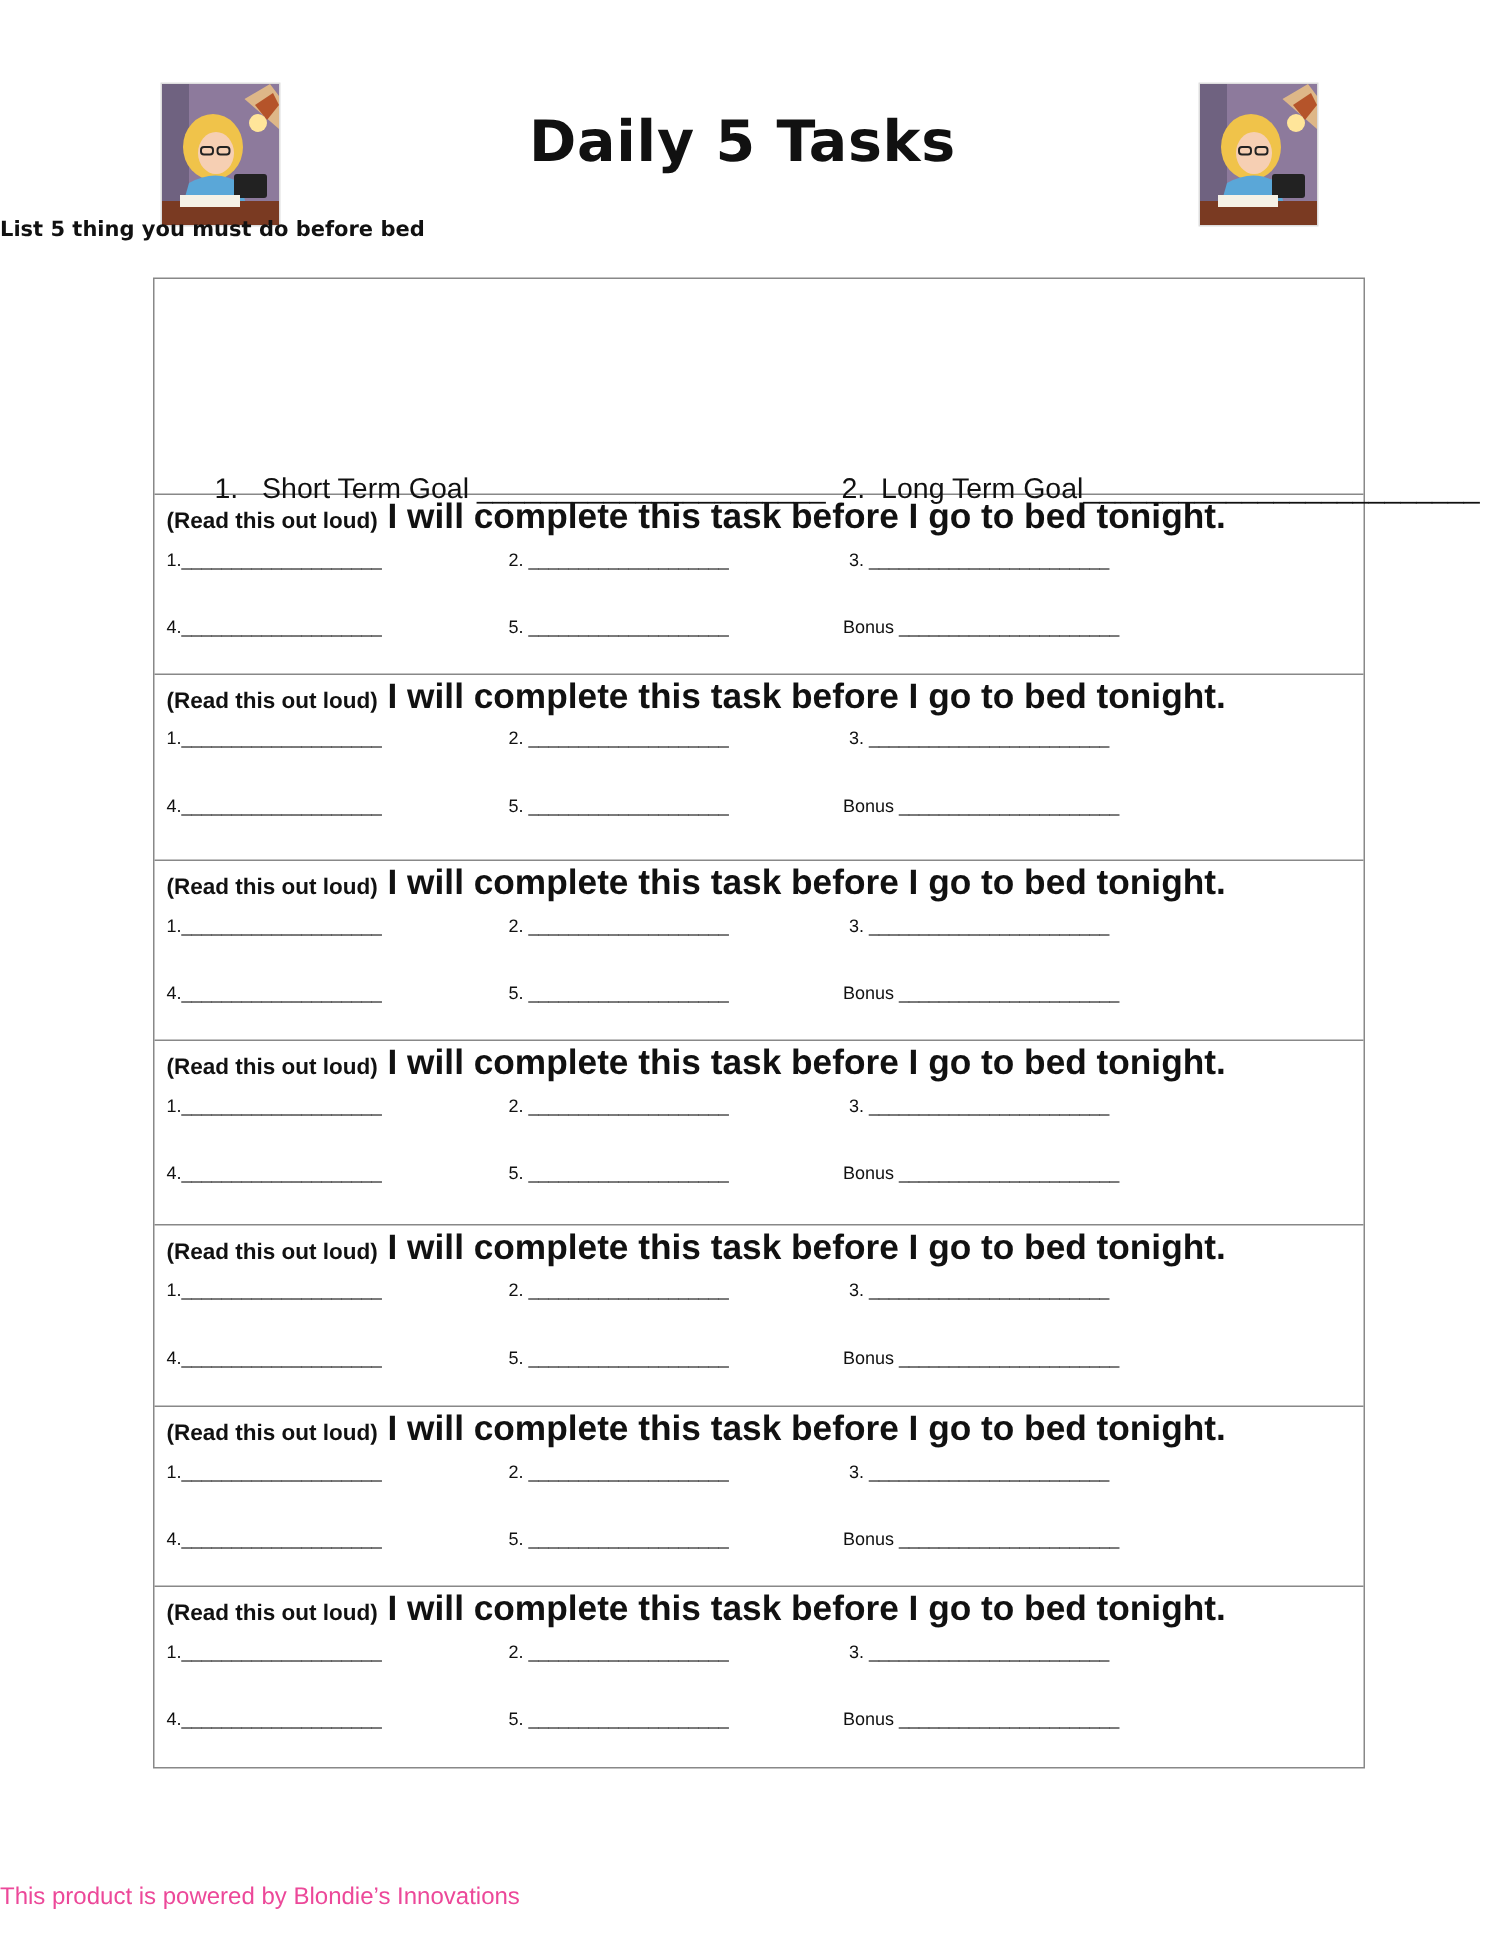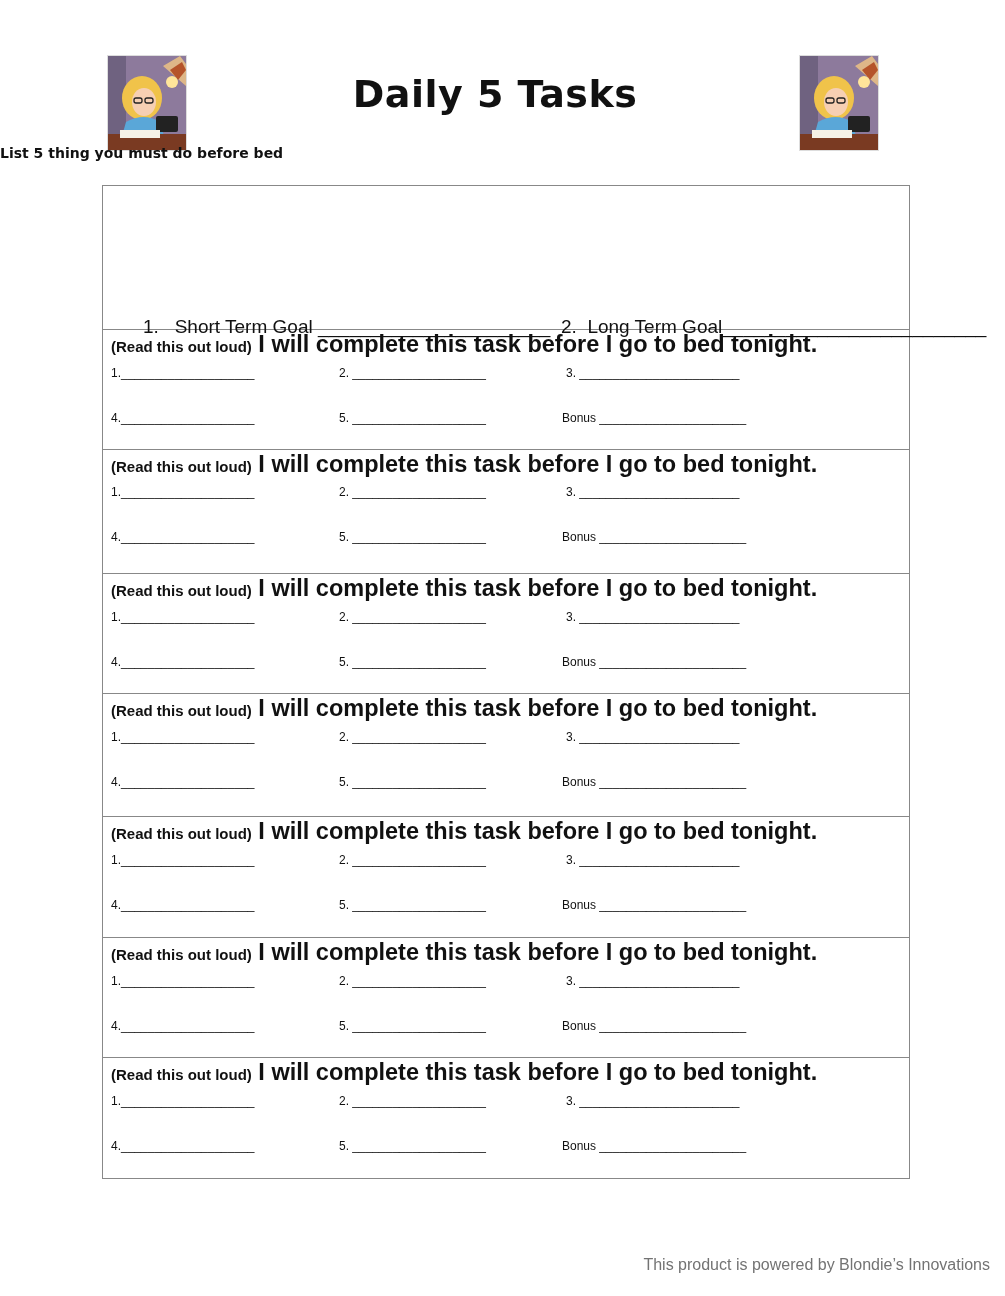--- a/index.html
+++ b/index.html
@@ -12,21 +12,21 @@
   .sheet { position: absolute; left: 102px; top: 185px; width: 806px; border: 1.5px solid #888; box-sizing: content-box; }
   .goal-box { height: 143px; border-bottom: 1.5px solid #888; position: relative; }
   .goal-instr { position: absolute; top: 2px; left: 0; right: 0; text-align: center; font-size: 23.5px; line-height: 33px; color: #111; font-family: "Liberation Sans", sans-serif; }
   .goal-line { position: absolute; top: 100px; left: 40px; font-size: 19px; white-space: pre; margin-top: 30px; }
   .row { position: relative; border-bottom: 1.5px solid #888; }
   .row:last-child { border-bottom: none; }
   .row-head { position: absolute; top: 1px; left: 8px; white-space: nowrap; font-weight: bold; }
   .row-head .small { font-size: 15px; }
   .row-head .big { font-size: 23.5px; }
   .line { position: absolute; font-size: 12px; white-space: pre; }
-  .footer { position: absolute; top: 1256px; left: 0; width: 990px; text-align: right; font-size: 16px; color: #737373; }
+  .footer { position: absolute; top: 1256px; left: 0; width: 990px; text-align: left; font-size: 16px; color: #ec4899; }
 </style>
 </head>
 <body>
 
 <div class="avatar left">
   <svg width="78" height="94" viewBox="0 0 78 94">
     <rect width="78" height="94" fill="#8d7a9c"></rect>
     <rect x="0" y="0" width="18" height="94" fill="#6f6280"></rect>
     <path d="M55 10 L72 0 L78 8 L78 30 Z" fill="#f3c783" opacity="0.8"></path>
     <path d="M62 14 L74 6 L78 14 L70 24 Z" fill="#b5542a"></path>

